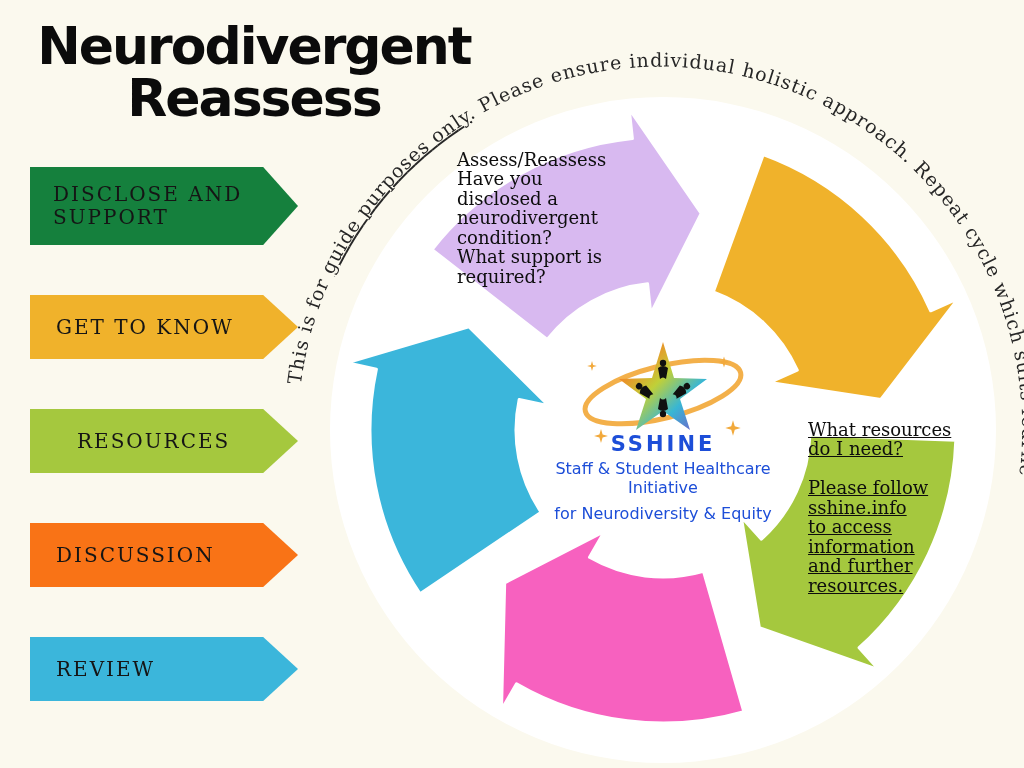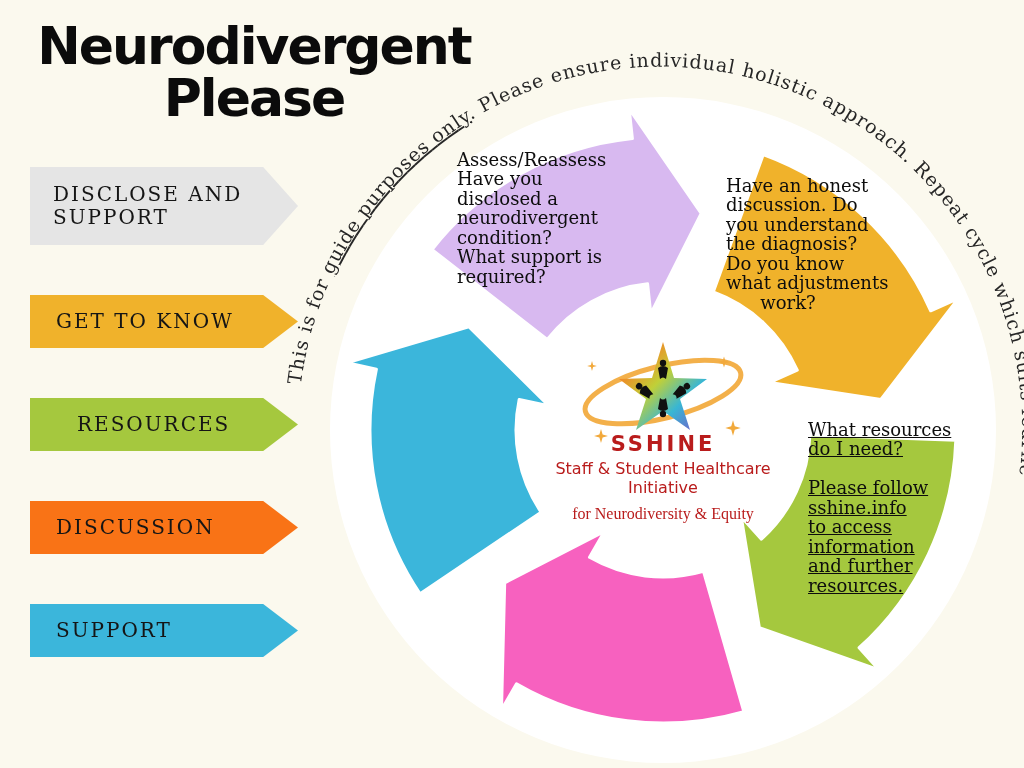--- a/index.html
+++ b/index.html
@@ -4,66 +4,66 @@
 <style>
   html,body{margin:0;padding:0;background:#e8e8e8;}
   #stage{position:relative;width:1024px;height:768px;background:#FBF9EE;overflow:hidden;
          font-family:"DejaVu Serif",serif;color:#111;}
 
   .title{position:absolute;left:28px;top:20px;width:452px;text-align:center;
          font-family:"DejaVu Sans",sans-serif;font-weight:800;font-size:52px;
          line-height:1.0;letter-spacing:-2px;color:#0b0b0b;}
 
   #sidebar{position:absolute;left:30px;top:167px;display:flex;flex-direction:column;gap:50px;}
-  .side-arrow{width:268px;height:53px;box-sizing:border-box;display:flex;align-items:center;
+  .side-arrow{width:268px;height:64px;box-sizing:border-box;display:flex;align-items:center;
               padding:0 46px 0 26px;
               clip-path:polygon(0 0,87% 0,100% 50%,87% 100%,0 100%);
               font-size:20px;letter-spacing:2px;line-height:1.15;color:#151515;}
   .side-arrow:first-child{height:78px;}
 
   #wheel-svg{position:absolute;left:0;top:0;}
 
   .tb{position:absolute;font-size:18px;line-height:1.08;white-space:pre-wrap;color:#0d0d0d;}
   .tb-assess{left:457px;top:150px;}
   .tb-honest{left:726px;top:176px;}
   .tb-resources{left:808px;top:420px;text-decoration:underline;}
   .tb-discuss{left:534px;top:556px;}
   .tb-plan{left:370px;top:368px;}
 
   .logo-text{position:absolute;left:553px;top:432px;width:220px;text-align:center;
-             font-family:"DejaVu Sans",sans-serif;color:#b91c1c;}
+             font-family:"DejaVu Sans",sans-serif;color:#1d4ed8;}
   .logo-wordmark{font-size:21px;font-weight:800;letter-spacing:3px;}
   .logo-sub{font-size:16px;margin-top:3px;line-height:1.2;}
-  .logo-sub2{margin-top:7px;font-family:Liberation Serif, serif;}
+  .logo-sub2{margin-top:7px;}
 </style>
 </head>
 <body>
 
 <div id="stage">
 
   <div class="title">
     <div>Neurodivergent</div>
-    <div>Please</div>
+    <div>Reassess</div>
   </div>
 
   <div id="sidebar">
-      <div class="side-arrow" style="background: #e5e5e5; padding-left: 23px;">
+      <div class="side-arrow" style="background: #15803d; padding-left: 23px;">
         <span>DISCLOSE AND SUPPORT</span>
       </div>
       <div class="side-arrow" style="background: rgb(240, 178, 43);">
         <span>GET TO KNOW</span>
       </div>
       <div class="side-arrow" style="background: rgb(165, 200, 62); padding-left: 47px;">
         <span>RESOURCES</span>
       </div>
       <div class="side-arrow" style="background: #f97316;">
         <span>DISCUSSION</span>
       </div>
       <div class="side-arrow" style="background: rgb(59, 182, 219);">
-        <span>SUPPORT</span>
+        <span>REVIEW</span>
       </div>
     </div>
 
   <svg id="wheel-svg" width="1024" height="768" viewBox="0 0 1024 768">
     <defs>
       <linearGradient id="starGrad" x1="0" y1="0" x2="1" y2="1">
         <stop offset="0" stop-color="#E8486B"></stop>
         <stop offset="0.22" stop-color="#F08A26"></stop>
         <stop offset="0.45" stop-color="#C0D038"></stop>
         <stop offset="0.7" stop-color="#38B6D4"></stop>
@@ -119,27 +119,20 @@
     </text>
   </svg>
 
   <div class="tb tb-assess">Assess/Reassess
 Have you
 disclosed a
 neurodivergent
 condition?
 What support is
 required?</div>
-  <div class="tb tb-honest">Have an honest
-discussion. Do
-you understand
-the diagnosis?
-Do you know
-what adjustments
-      work?</div>
   <div class="tb tb-resources">What resources
 do I need?
 
 Please follow
 sshine.info
 to access
 information
 and further
 resources.</div>
 

